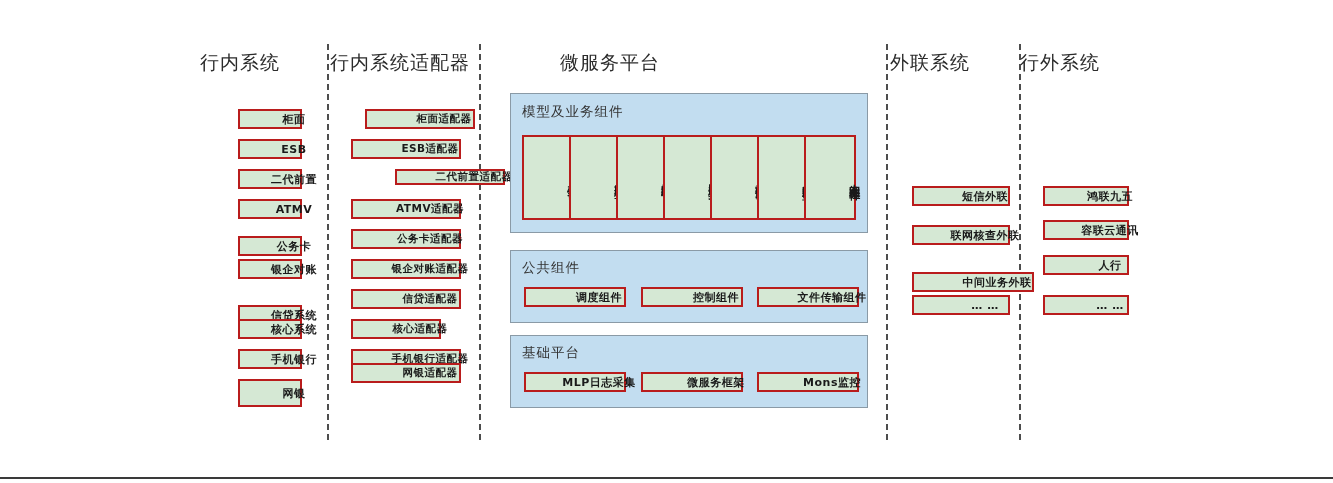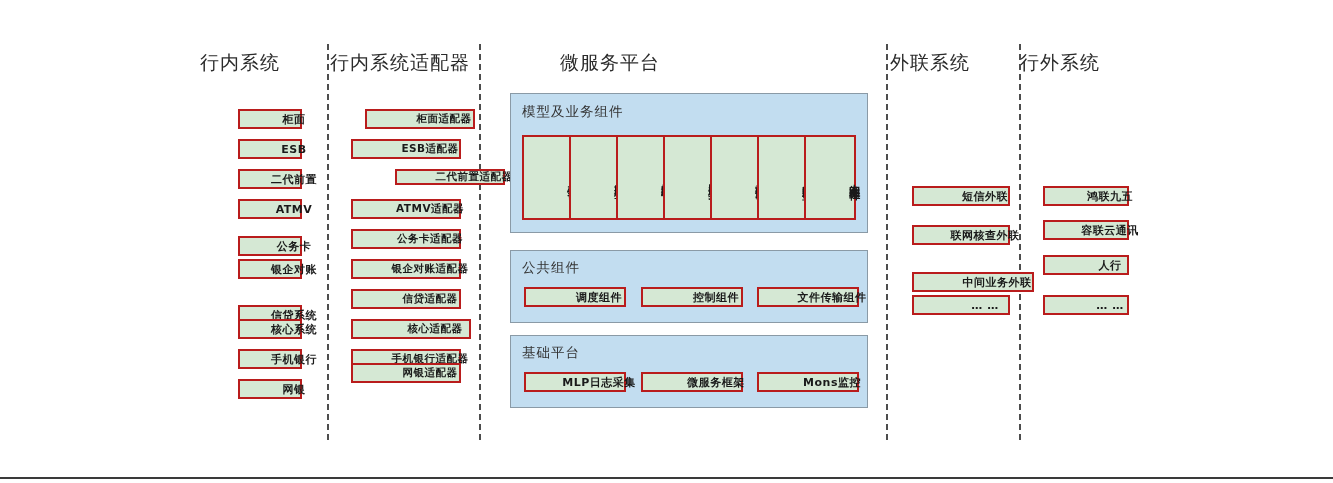--- a/index.html
+++ b/index.html
@@ -106,30 +106,30 @@
 
   <div class="gbox" style="left:238px; top:109px; width:64px; height:20px;">柜面</div>
   <div class="gbox" style="left:238px; top:139px; width:64px; height:20px;">ESB</div>
   <div class="gbox" style="left:238px; top:169px; width:64px; height:20px;">二代前置</div>
   <div class="gbox" style="left:238px; top:199px; width:64px; height:20px;">ATMV</div>
   <div class="gbox" style="left:238px; top:236px; width:64px; height:20px;">公务卡</div>
   <div class="gbox" style="left:238px; top:259px; width:64px; height:20px;">银企对账</div>
   <div class="gbox" style="left:238px; top:305px; width:64px; height:20px;">信贷系统</div>
   <div class="gbox" style="left:238px; top:319px; width:64px; height:20px;">核心系统</div>
   <div class="gbox" style="left:238px; top:349px; width:64px; height:20px;">手机银行</div>
-  <div class="gbox" style="left:238px; top:379px; width:64px; height:20px;">网银</div>
+  <div class="gbox" style="left:238px; top:379px; width:64px; height:28px;">网银</div>
 
   <div class="gbox small" style="left:365px; top:109px; width:110px; height:20px;">柜面适配器</div>
   <div class="gbox small" style="left:351px; top:139px; width:110px; height:20px;">ESB适配器</div>
   <div class="gbox small" style="left:351px; top:169px; width:110px; height:16px;margin-left:44px;">二代前置适配器</div>
   <div class="gbox small" style="left:351px; top:199px; width:110px; height:20px;">ATMV适配器</div>
   <div class="gbox small" style="left:351px; top:229px; width:110px; height:20px;">公务卡适配器</div>
   <div class="gbox small" style="left:351px; top:259px; width:110px; height:20px;">银企对账适配器</div>
   <div class="gbox small" style="left:351px; top:289px; width:110px; height:20px;">信贷适配器</div>
-  <div class="gbox small" style="left:351px; top:319px; width:120px; height:20px;">核心适配器</div>
+  <div class="gbox small" style="left:351px; top:319px; width:90px; height:20px;">核心适配器</div>
   <div class="gbox small" style="left:351px; top:349px; width:110px; height:20px;">手机银行适配器</div>
   <div class="gbox small" style="left:351px; top:363px; width:110px; height:20px;">网银适配器</div>
 
   <div class="panel" style="left:510px; top:93px; width:358px; height:140px;"></div>
   <div class="panel-title" style="left:522px; top:103px;">模型及业务组件</div>
 
   <div class="gbox vert" style="left:522px; top:135px; width:34px; height:85px;">短信平台</div>
   <div class="gbox vert" style="left:569px; top:135px; width:34px; height:85px;">联网核查</div>
   <div class="gbox vert" style="left:616px; top:135px; width:34px; height:85px;">银联及银行卡</div>
   <div class="gbox vert" style="left:663px; top:135px; width:34px; height:85px;">同城票交</div>

